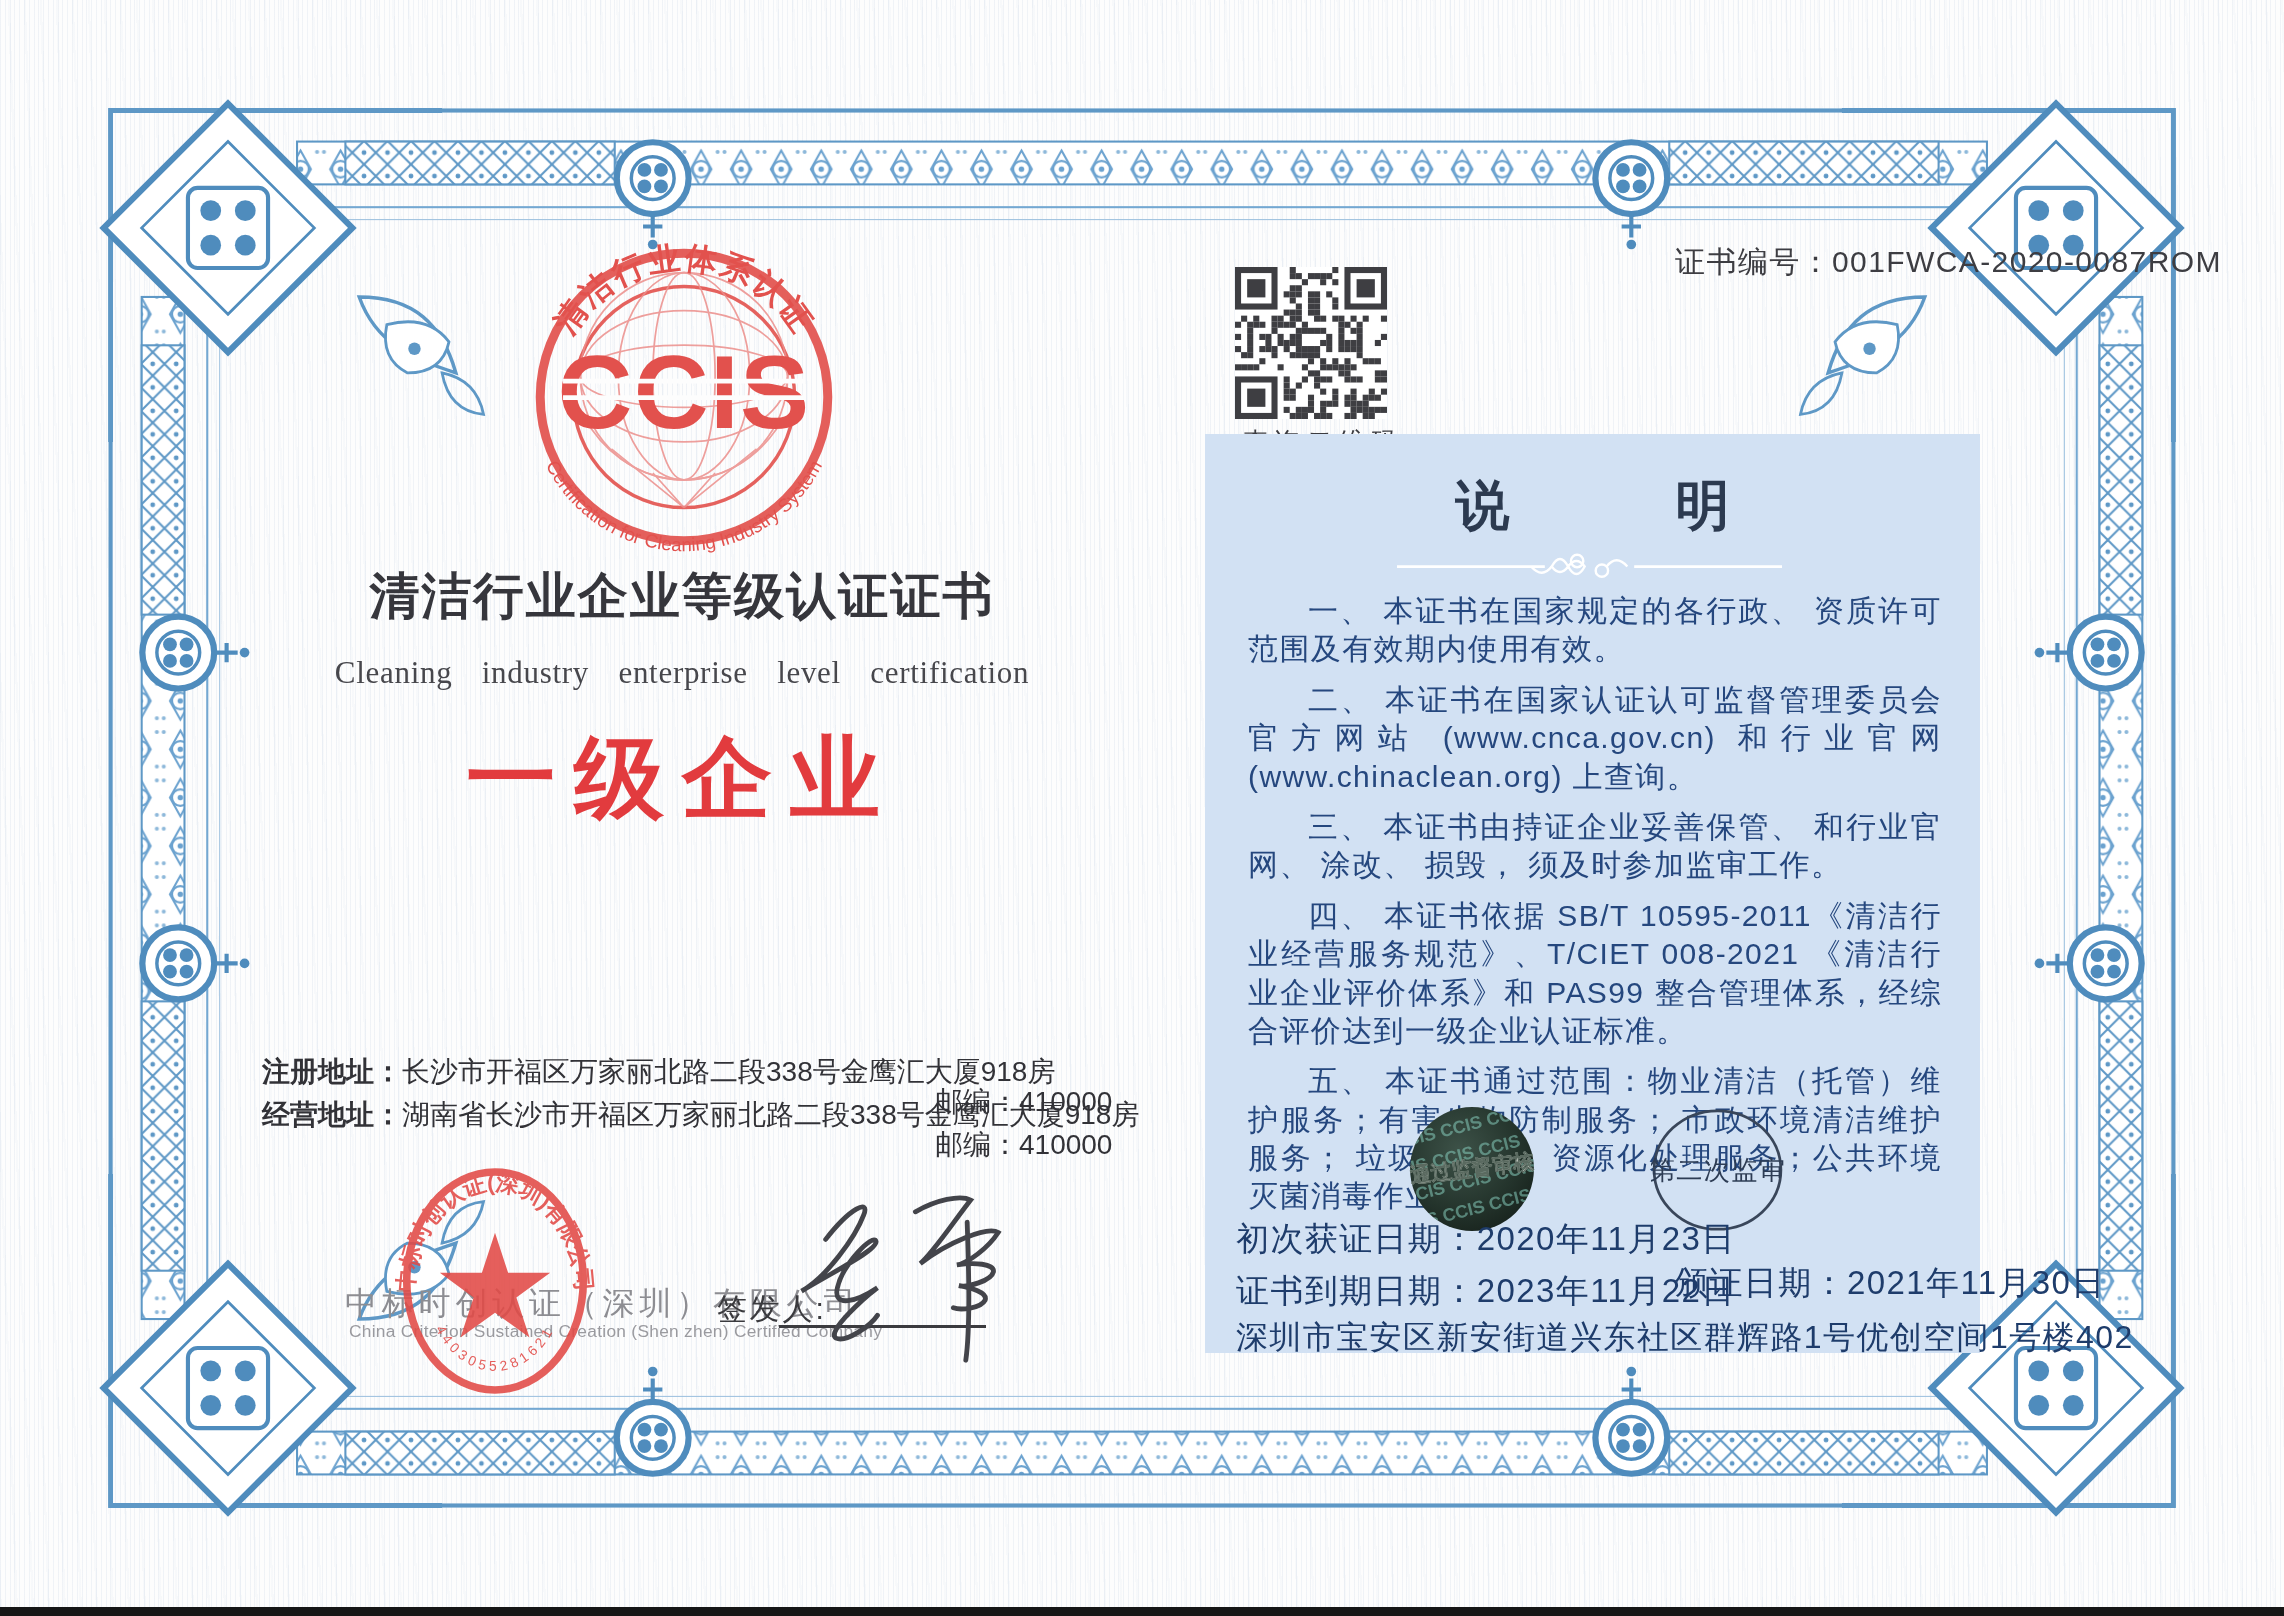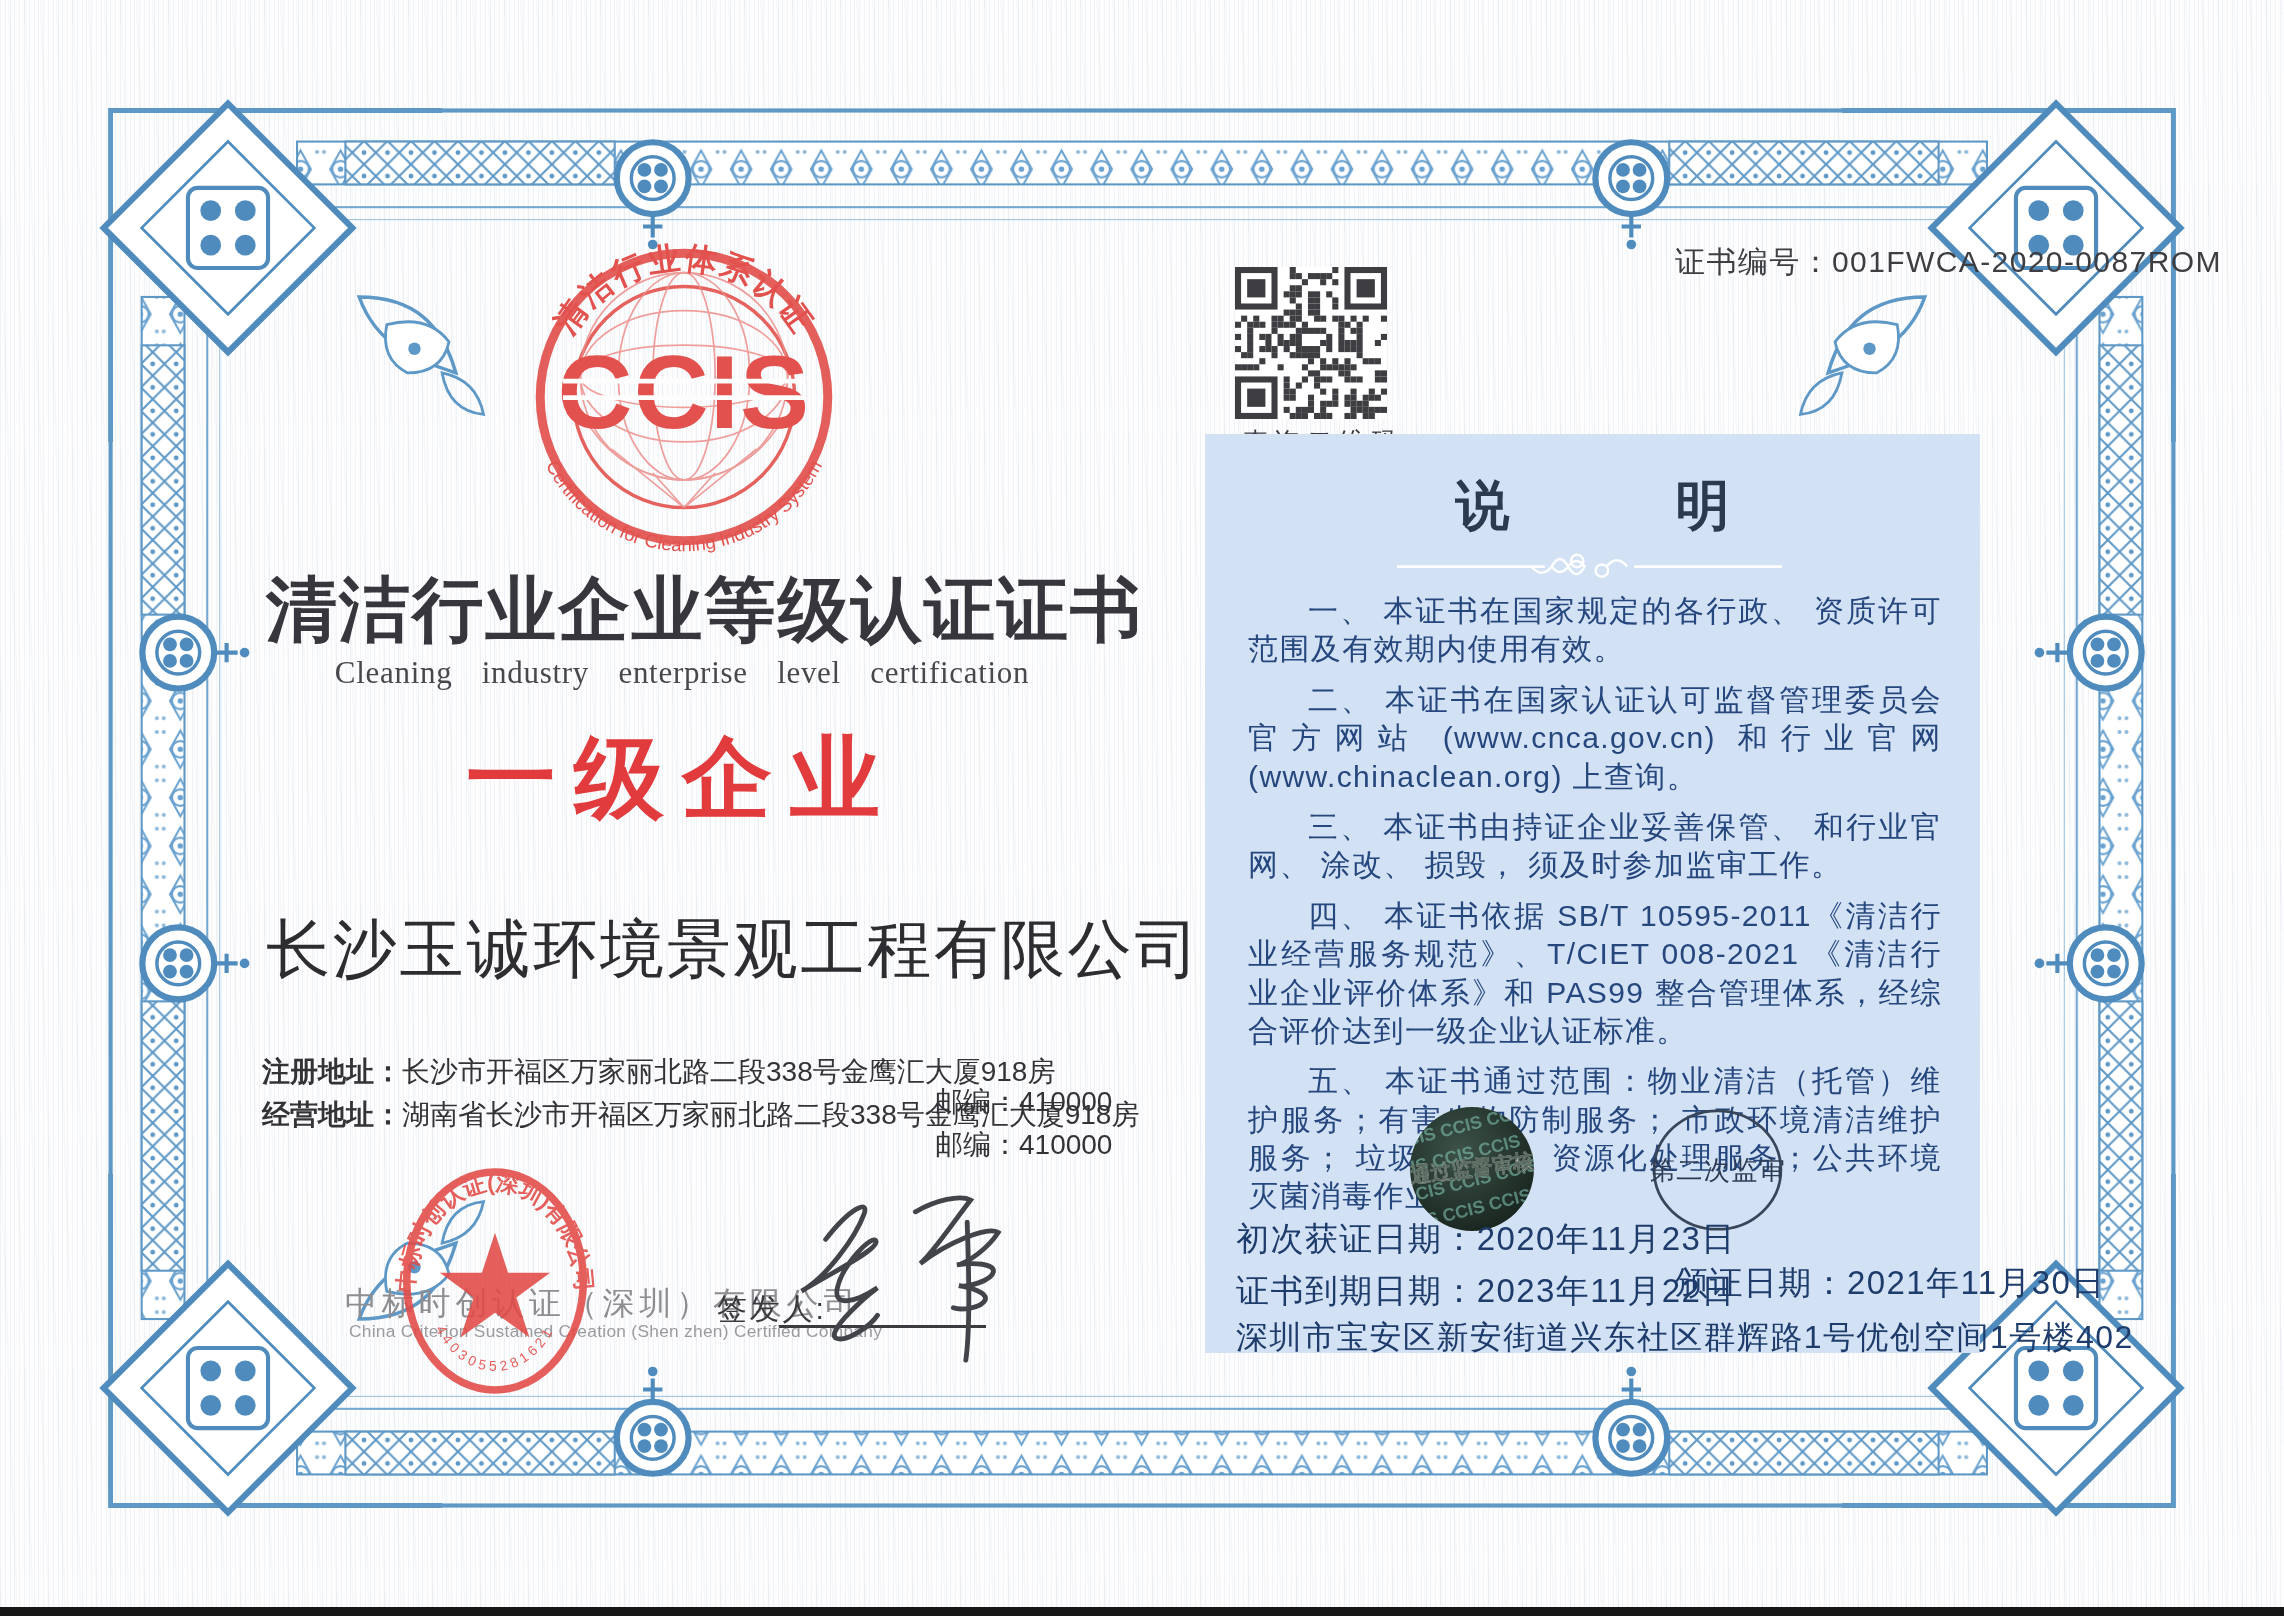--- a/index.html
+++ b/index.html
@@ -11,21 +11,21 @@
       #fdfdfd;
     font-family:"Liberation Sans","DejaVu Sans",sans-serif;
   }
   .abs{position:absolute;}
   .noselect{user-select:none;}
   
   .cert-no{left:1675px;top:242px;font-size:30px;color:#3d3d42;letter-spacing:1.4px;white-space:nowrap;}
   .qr-wrap{left:1235px;top:267px;}
   .qr-caption{left:1243px;top:425px;font-size:25px;color:#3c3c40;letter-spacing:7px;}
   
-  .title-cn{left:266px;top:563px;width:832px;text-align:center;font-size:71px;font-weight:bold;
+  .title-cn{left:266px;top:563px;width:832px;text-align:center;font-size:50px;font-weight:bold;
             color:#36363c;letter-spacing:2.1px;white-space:nowrap;}
   .title-en{left:266px;top:655px;width:832px;text-align:center;font-size:31px;color:#47474c;
             word-spacing:21px;letter-spacing:0.7px;white-space:nowrap;font-family:Liberation Serif, serif;}
   .grade{left:266px;top:718px;width:832px;text-align:center;font-size:90px;font-weight:bold;
          color:#e23b3e;letter-spacing:18px;white-space:nowrap;}
   .company{left:266px;top:906px;width:832px;text-align:center;font-size:64px;color:#2c2c31;
            font-family:"Liberation Serif","DejaVu Serif",serif;letter-spacing:2.8px;white-space:nowrap;}
   .addr-block{left:262px;top:1053px;width:843px;font-size:28px;color:#323237;}
   .addr-row{position:relative;height:43px;white-space:nowrap;}
   .addr-row .lbl{font-weight:bold;}
@@ -367,21 +367,20 @@
       <line x1="110" y1="286" x2="460" y2="286"></line>
     </g>
     <text font-size="27" fill="#e2514d">
       <textPath href="#logoBotArc" startOffset="50%" text-anchor="middle">Certification for Cleaning Industry System</textPath>
     </text>
   </svg>
 
   <div class="abs title-cn">清洁行业企业等级认证证书</div>
   <div class="abs title-en">Cleaning industry enterprise level certification</div>
   <div class="abs grade">一级企业</div>
-  <div class="abs company">长沙玉诚环境景观工程有限公司</div>
 
   <div class="abs addr-block">
     <div class="addr-row">
       <span class="lbl">注册地址：</span><span>长沙市开福区万家丽北路二段338号金鹰汇大厦918房</span>
       <span class="postal"><span>邮编：</span><span>410000</span></span>
     </div>
     <div class="addr-row">
       <span class="lbl">经营地址：</span><span>湖南省长沙市开福区万家丽北路二段338号金鹰汇大厦918房</span>
       <span class="postal"><span>邮编：</span><span>410000</span></span>
     </div>

